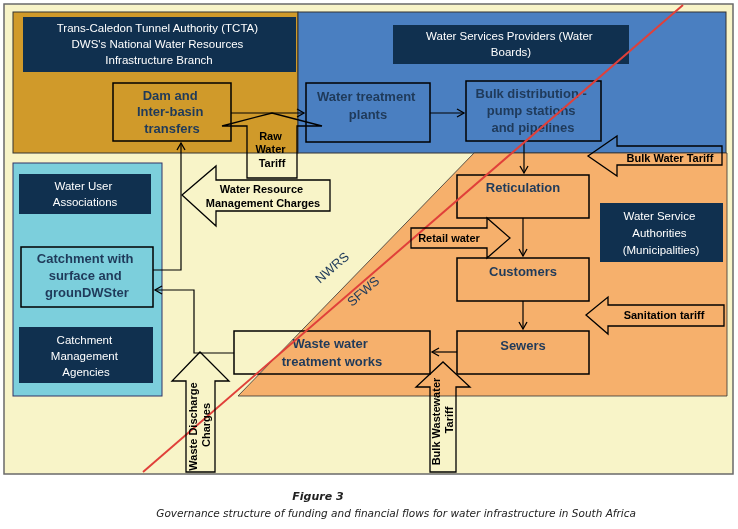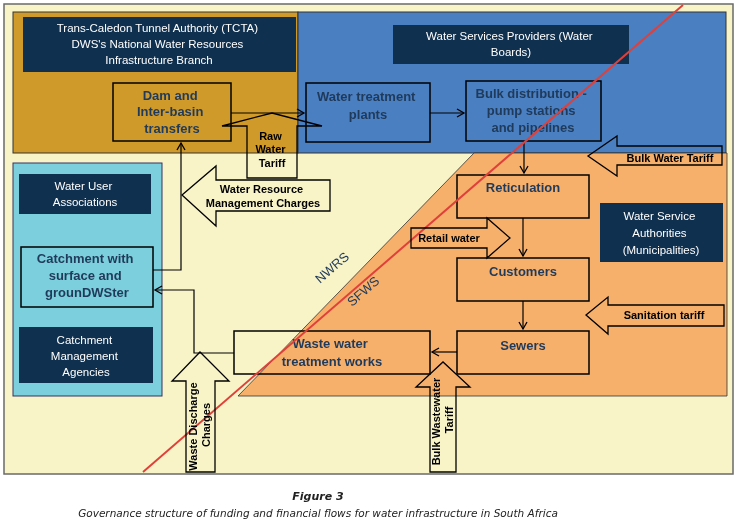--- a/index.html
+++ b/index.html
@@ -1,20 +1,20 @@
 <!DOCTYPE html>
 <html><head>
 <meta charset="utf-8">
 <style>
   html, body { margin:0; padding:0; background:#ffffff; }
   body { width:738px; height:529px; position:relative; overflow:hidden; font-family:"Liberation Sans", sans-serif; }
   #diagram { position:absolute; left:0; top:0; width:738px; height:480px; }
   .cap { position:absolute; left:0; width:636px; text-align:center; font-family:"DejaVu Sans", sans-serif; font-style:italic; color:#222; }
   #fig-title { top:490px; font-size:11px; font-weight:bold; }
-  #fig-caption { top:507px; font-size:10.5px; }
+  #fig-caption { top:507px; font-size:10.5px;text-align:right; }
   svg text { font-family:"Liberation Sans", sans-serif; }
 </style>
 </head>
 <body>
 
 <svg id="diagram" width="738" height="480" viewBox="0 0 738 480" xmlns="http://www.w3.org/2000/svg">
   <defs>
     <marker id="ah" markerWidth="10" markerHeight="10" refX="8" refY="5" orient="auto" markerUnits="userSpaceOnUse">
       <path d="M1,1 L8,5 L1,9" fill="none" stroke="#000" stroke-width="1.3"></path>
     </marker>

